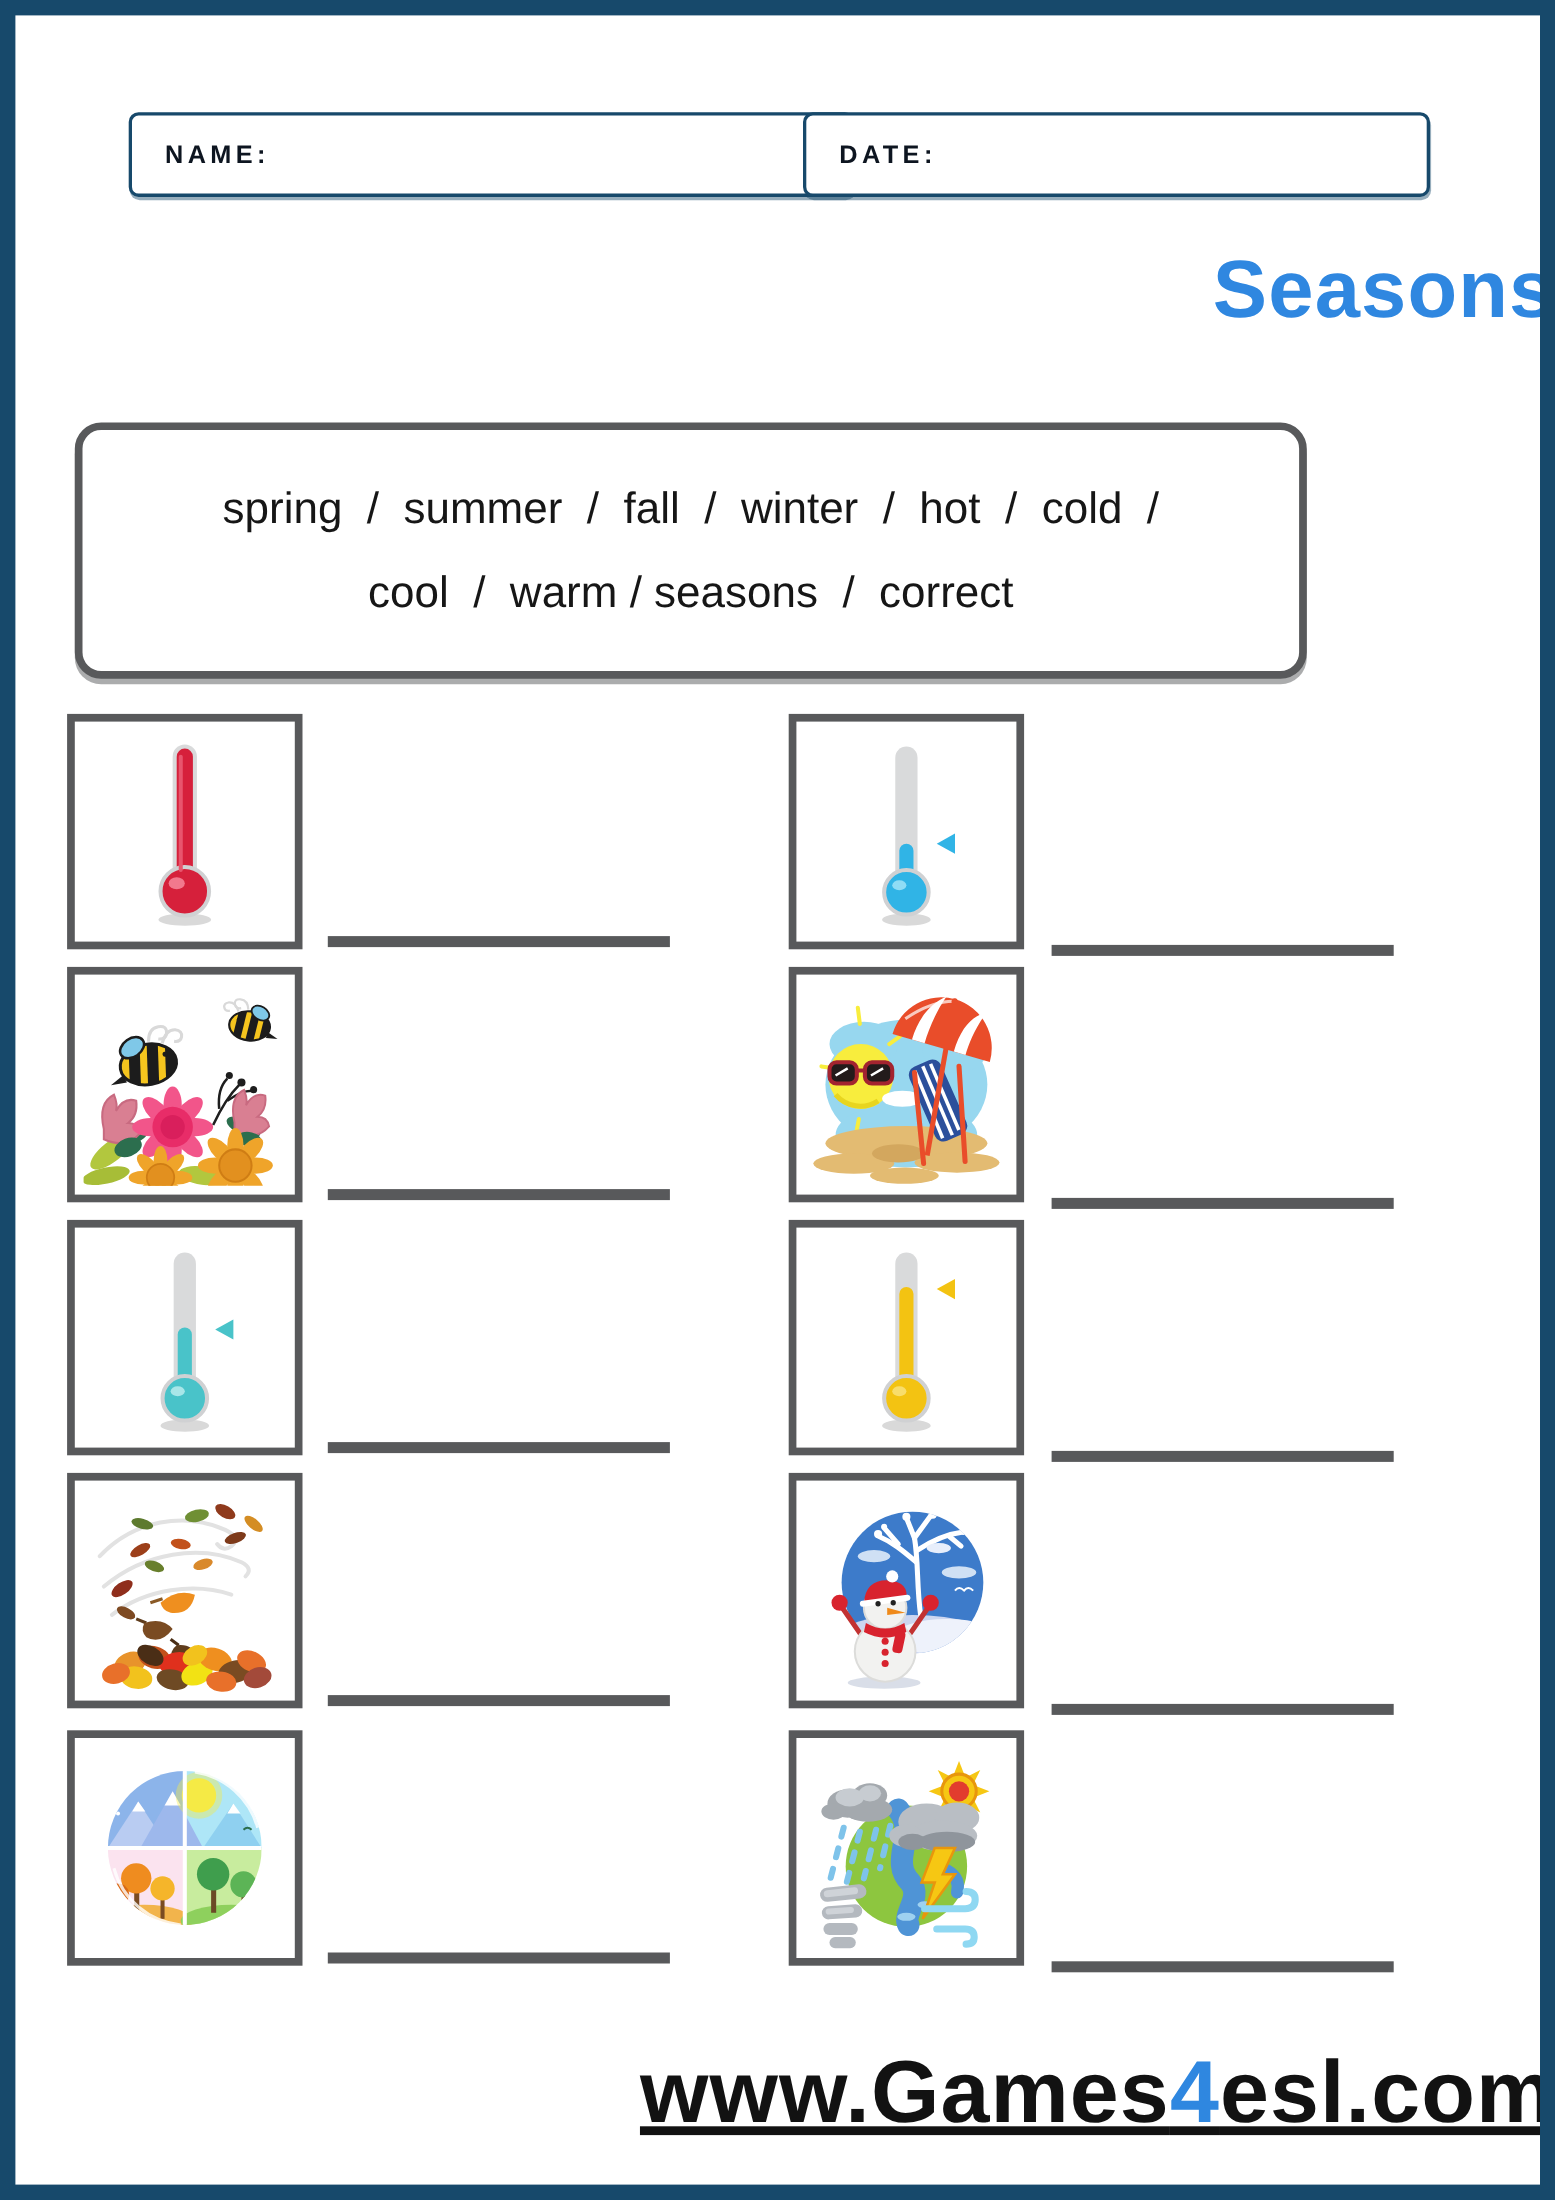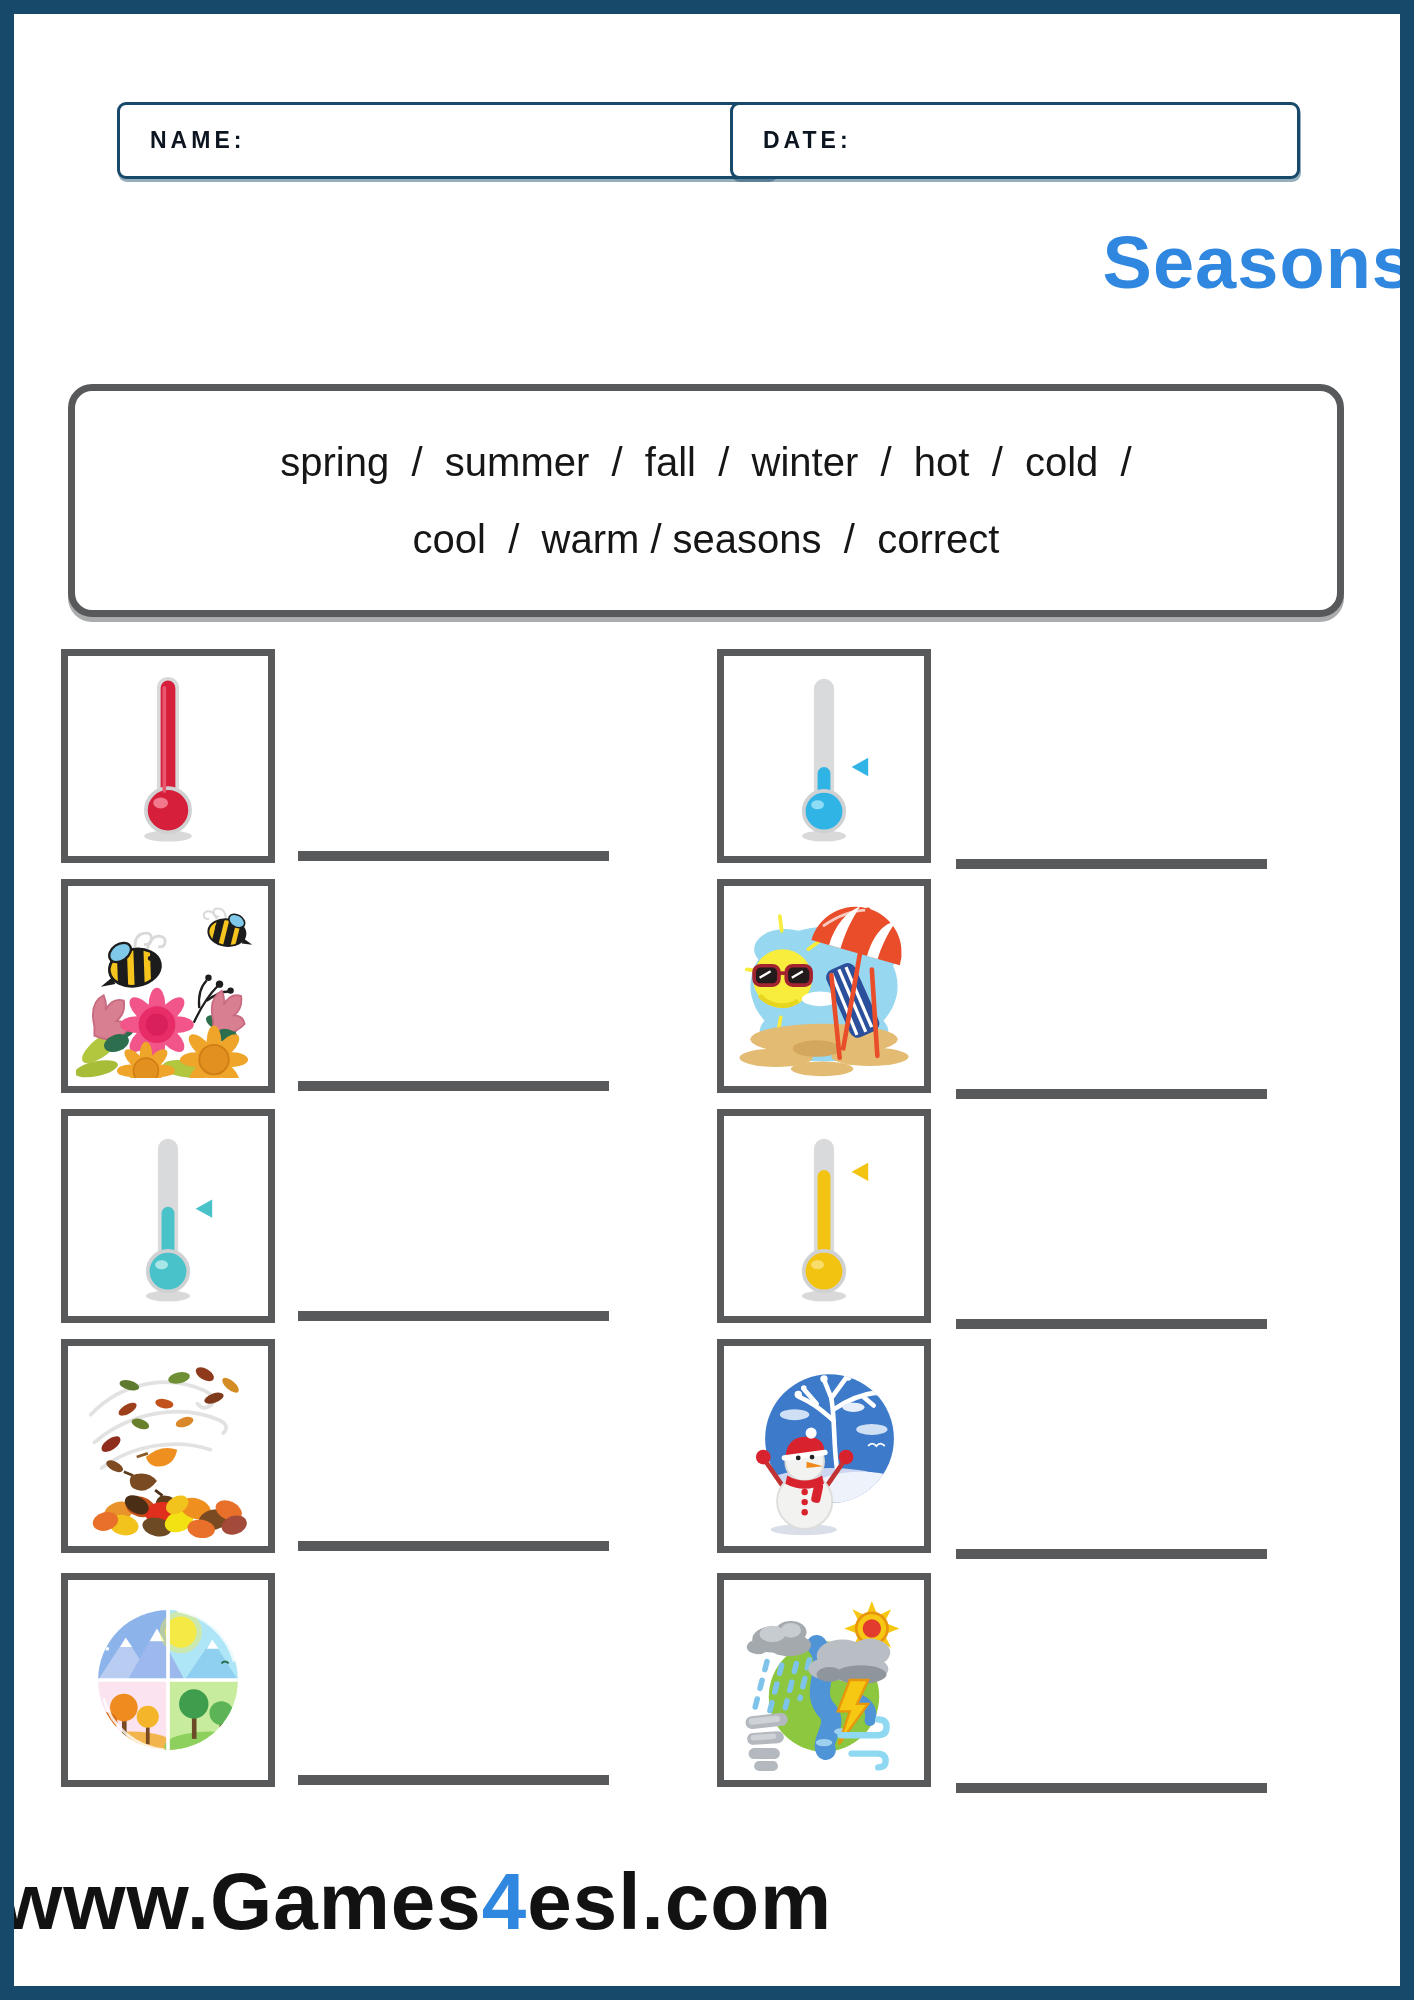--- a/index.html
+++ b/index.html
@@ -12,33 +12,33 @@
              display:flex;align-items:center;padding-left:30px;box-sizing:border-box;}
   #name-box{left:117px;width:660px;}
   #date-box{left:730px;width:570px;}
   .field-label{font-size:23px;font-weight:bold;letter-spacing:4px;color:#0d1520;}
 
   .title{position:absolute;left:0;top:220px;width:100%;text-align:right;
          font-size:74px;font-weight:800;letter-spacing:1px;color:#2f87e0;}
   .instruction{position:absolute;left:0;top:320px;width:100%;text-align:center;
          font-size:33px;font-style:italic;font-weight:600;color:#1c1c1c;}
 
-  .word-bank{position:absolute;left:68px;top:384px;width:1276px;height:233px;box-sizing:border-box;
+  .word-bank{position:absolute;left:68px;top:384px;width:1120px;height:233px;box-sizing:border-box;
          background:#fff;border:7px solid #58595b;border-radius:24px;
          box-shadow:0 5px 0 rgba(88,89,91,.5);
          display:flex;flex-direction:column;align-items:center;justify-content:center;gap:32px;}
   .wb-line{font-size:40px;color:#161616;white-space:pre;}
 
   .img-box{position:absolute;width:214px;height:214px;box-sizing:border-box;background:#fff;
          border:7px solid #58595b;padding:8px;}
   .img-box svg{width:100%;height:100%;display:block;}
   .ans-line{position:absolute;width:311px;height:10px;background:#58595b;}
 
-  .footer{position:absolute;left:0;top:1856px;width:100%;text-align:left;
-          font-size:80px;font-weight:800;color:#121212;letter-spacing:1px;}
+  .footer{position:absolute;left:0;top:1856px;width:100%;text-align:right;
+          font-size:80px;font-weight:800;color:#121212;letter-spacing:1px;text-decoration:underline;}
   .footer .accent{color:#2f87e0;}
 </style>
 </head>
 <body>
 
 <div class="page">
   <div class="page-frame"></div>
 
   <div class="field-box" id="name-box">
     <span class="field-label">NAME:</span>

